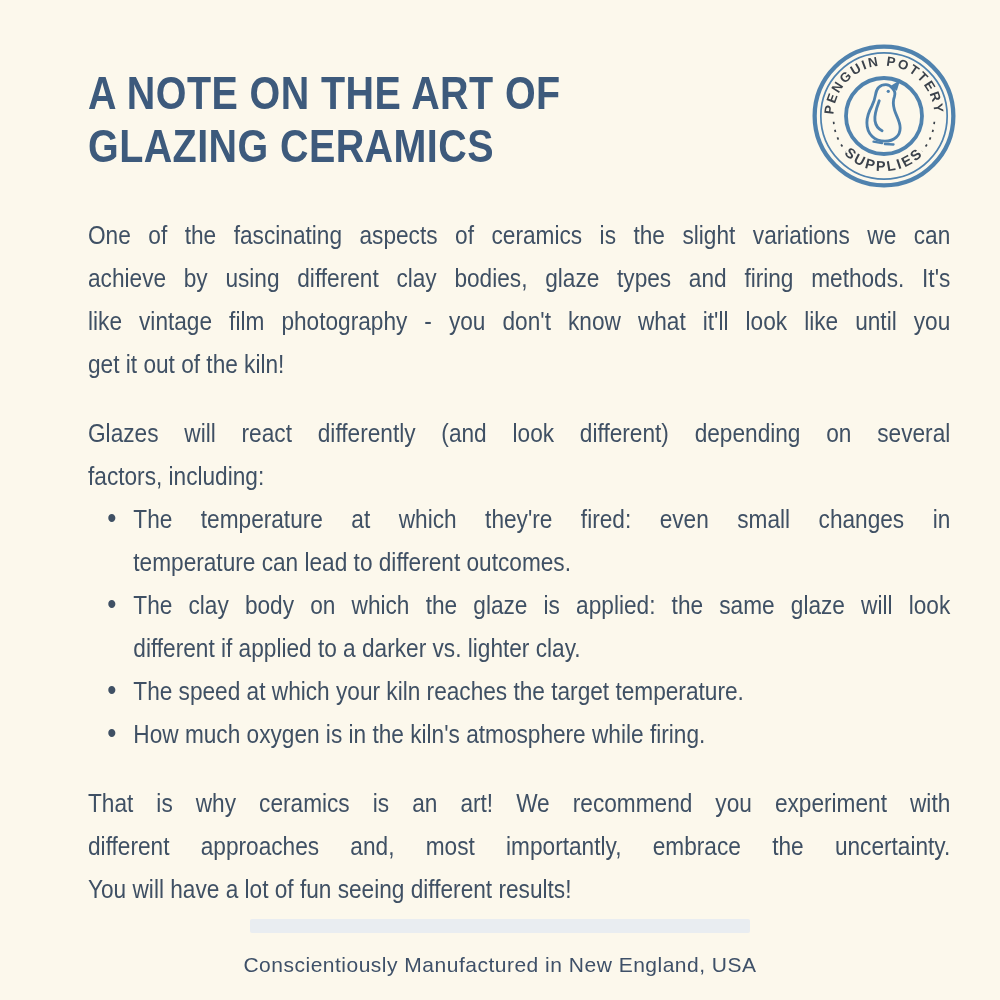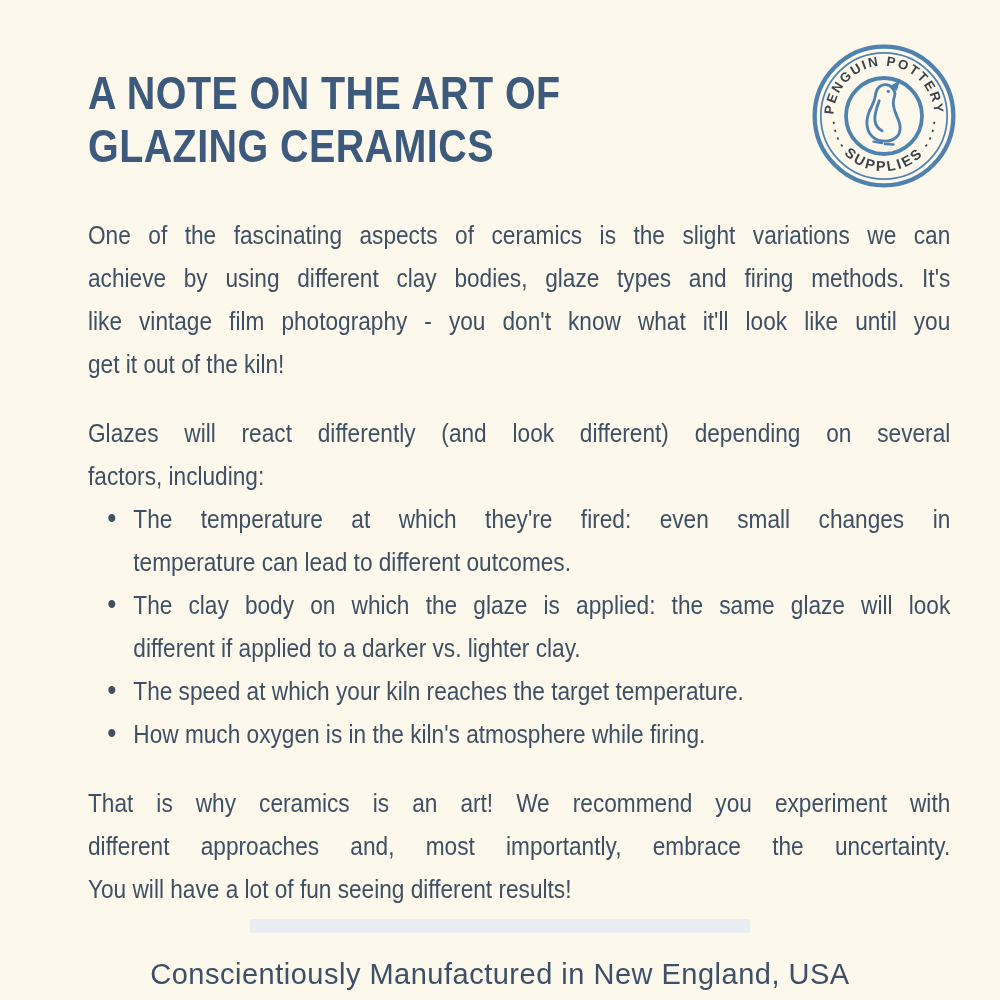--- a/index.html
+++ b/index.html
@@ -61,23 +61,23 @@
     color:var(--body-color);
   }
   
   .divider-bar{
     width:500px;height:14px;
     margin:8px auto 0;
     background:var(--divider);
     border-radius:2px;
   }
   .footer{
-    margin-top:24px;
+    margin-top:15px;
     text-align:center;
-    font-size:29px;
+    font-size:21px;
     line-height:34px;
     letter-spacing:0.5px;
     color:var(--footer-color);
   }
   
   .logo{
     position:absolute;
     top:40px;right:40px;
     width:152px;height:152px;
   }

